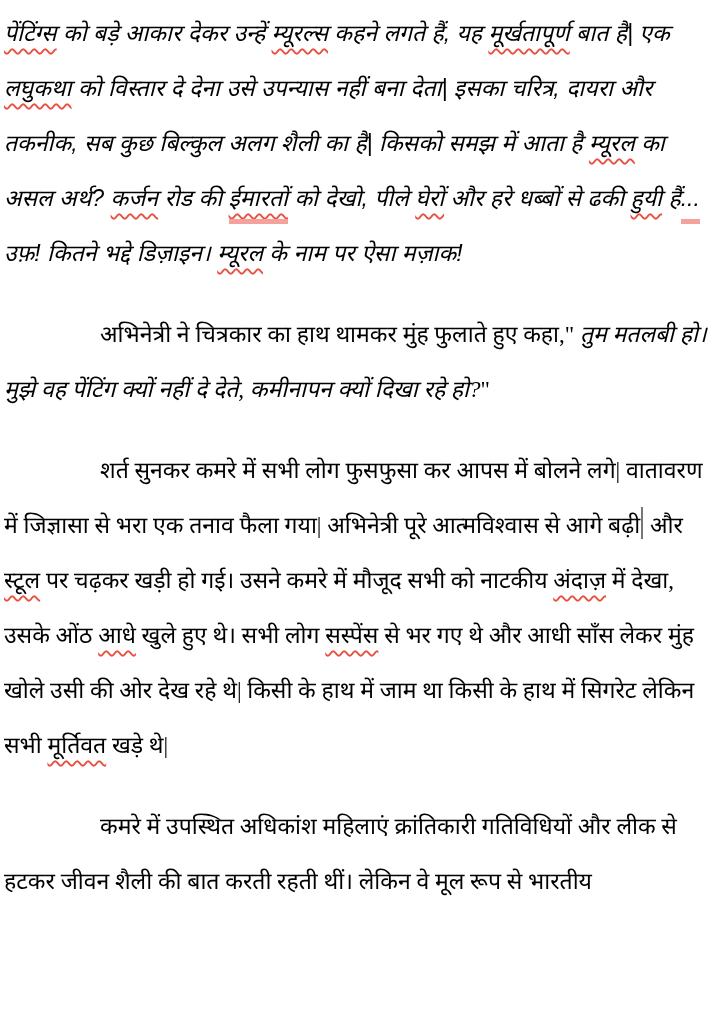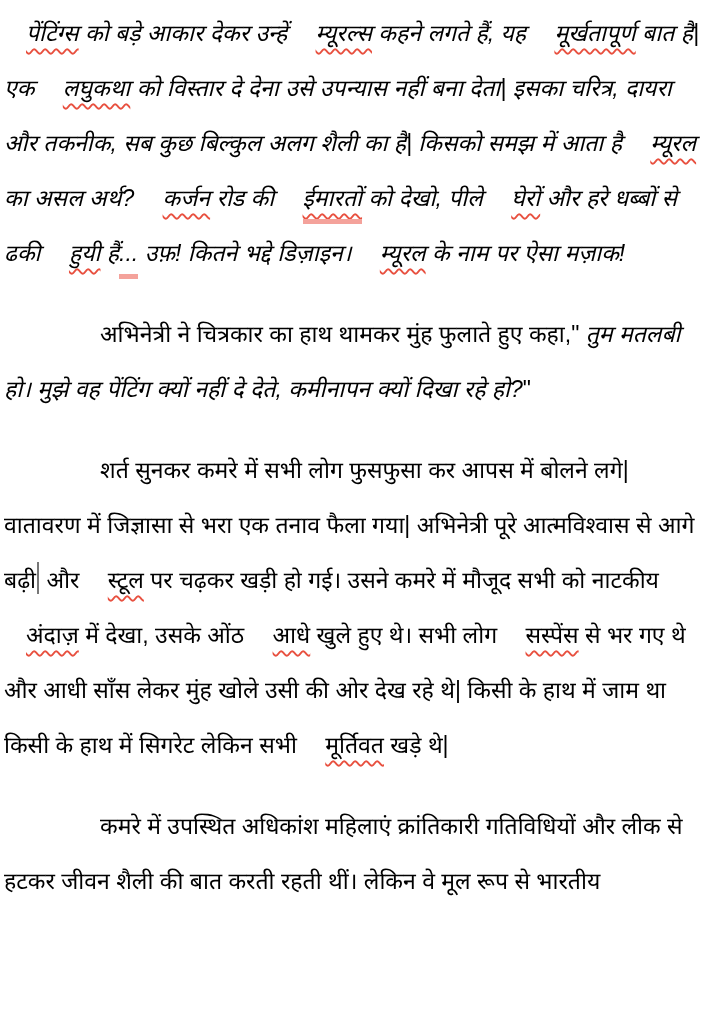--- a/index.html
+++ b/index.html
@@ -22,30 +22,29 @@
     color:var(--text-color);
     font-size:23px;
     line-height:55px;
     text-align:left;
     overflow:hidden;
   }
   .page p{
     margin:0 0 26px 0;
     padding:0;
   }
-  .page p.indent{ text-indent:96px; }
+  .page p.indent{ text-indent:96px;font-family:Liberation Serif, serif; }
   .it{ font-style:italic; }
   .sp{
     text-decoration:underline;
     text-decoration-style:wavy;
     text-decoration-color:var(--spell-color);
     text-decoration-thickness:2px;
     text-underline-offset:7px;
     text-decoration-skip-ink:none;
-    margin-left:22px;
   }
   .gr{ position:relative; }
   .gr::after{
     content:"";
     position:absolute;
     left:0;right:0;bottom:-13px;
     height:5px;
     background:var(--grammar-color);
   }
   .caret{

